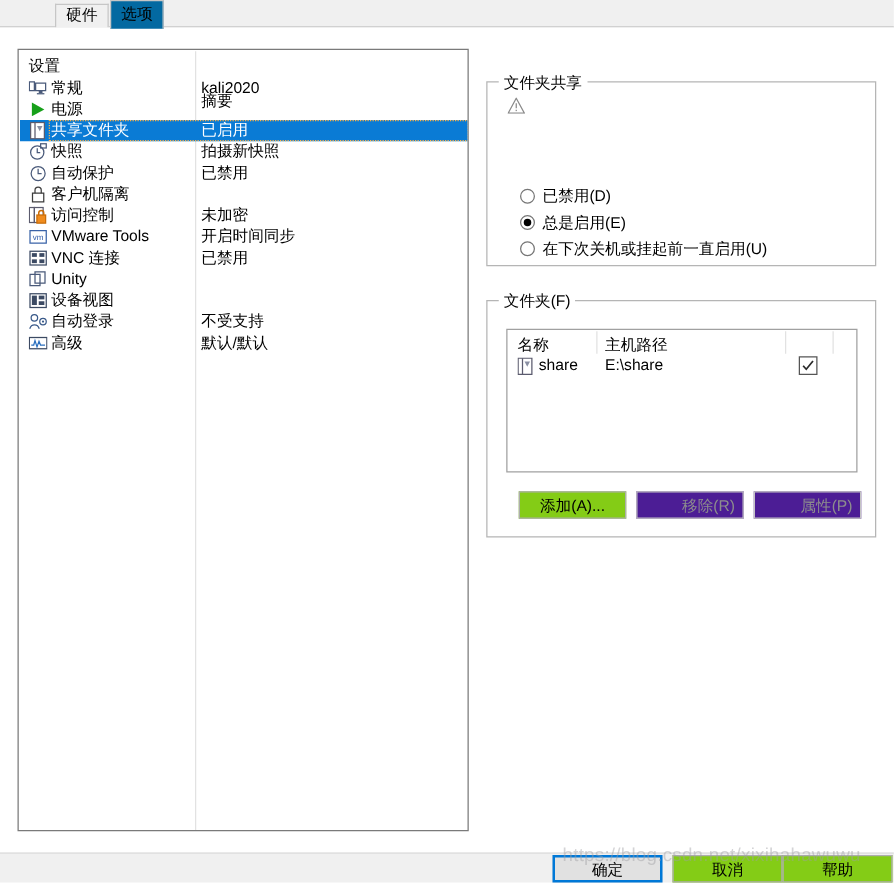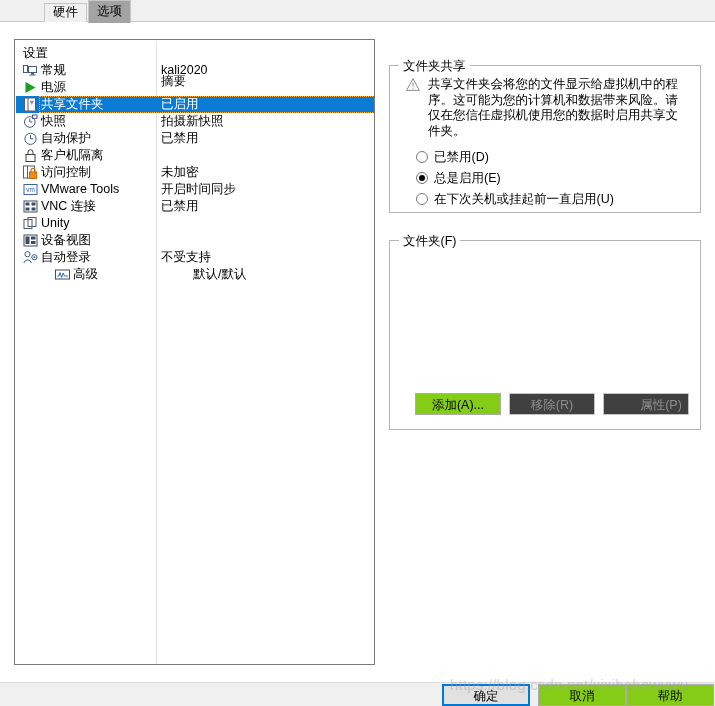--- a/index.html
+++ b/index.html
@@ -13,21 +13,21 @@
   
   #tabstrip{position:absolute;left:0;top:0;width:715px;height:22px;background:#f0f0f0;}
   #tabstrip .tabline{position:absolute;left:0;top:21px;width:715px;height:1px;background:#c6c6c6;}
   .tab{
     position:absolute;top:3px;height:19px;box-sizing:border-box;
     background:#f0f0f0;border:1px solid #c6c6c6;border-bottom:none;
     font-size:12.5px;color:#000;text-align:center;line-height:17px;
     padding:0 8px;
     margin-left:38px;
   }
-  .tab.selected{top:0;height:23px;line-height:21px;background:#a3a3a3;border-color:#c6c6c6;z-index:3;}
+  .tab.selected{top:0;height:23px;line-height:21px;background:#0369a1;border-color:#c6c6c6;z-index:3;}
   
   #content{position:absolute;left:0;top:22px;width:715px;height:660px;background:#ffffff;}
   
   #settings-list{
     position:absolute;left:14px;top:17px;width:361px;height:626px;
     background:#ffffff;border:1px solid #7a7a7a;box-sizing:border-box;overflow:hidden;
   }
   #col-divider{position:absolute;left:141px;top:1px;width:1px;height:624px;background:#e2e2e2;}
   .hdr{position:absolute;top:5px;font-size:12.5px;color:#000;}
   #hdr-settings{left:8px;}
@@ -68,21 +68,21 @@
   #frow .fpath{position:absolute;left:78px;top:1px;font-size:12.5px;color:#000;}
   #frow .fchk{position:absolute;left:233px;top:1px;width:15px;height:15px;border:1px solid #555;box-sizing:border-box;background:#fff;}
   #frow .fchk svg{position:absolute;left:1px;top:1px;}
   
   .btn{
     position:absolute;box-sizing:border-box;
     background:#84cc16;border:1px solid #adadad;
     font-size:12.5px;color:#000;text-align:center;
     font-family:"Liberation Sans","DejaVu Sans",sans-serif;
   }
-  .btn.disabled{color:#8d8d8d;background:#404040;border-color:#c4c4c4;}
+  .btn.disabled{color:#8d8d8d;background:#4c1d95;border-color:#c4c4c4;text-align:right;}
   .btn.default{border:2px solid #0078d7;background:#e1e1e1;}
   #btn-add{left:415px;top:371px;width:86px;height:22px;line-height:20px;}
   #btn-remove{left:509px;top:371px;width:86px;height:22px;line-height:20px;}
   #btn-props{left:603px;top:371px;width:86px;height:22px;line-height:20px;padding-left:36px;}
   
   #footer{position:absolute;left:0;top:682px;width:715px;height:24px;background:#f0f0f0;}
   #footer .sep{position:absolute;left:0;top:0;width:715px;height:1px;background:#dcdcdc;}
   #btn-ok{left:442px;top:684px;width:88px;height:22px;line-height:18px;}
   #btn-cancel{left:538px;top:684px;width:88px;height:22px;line-height:20px;}
   #btn-help{left:626px;top:684px;width:88px;height:22px;line-height:20px;}
@@ -216,62 +216,85 @@
         <div class="row" style="top: 209px;">
           <span class="ic"><svg width="15" height="15" viewBox="0 0 15 15">
               <circle cx="4.5" cy="4.2" r="2.6" fill="none" stroke="#3a5a8a" stroke-width="1"></circle>
               <path d="M0.8 13 A4 4.5 0 0 1 8.4 13" fill="none" stroke="#3a5a8a" stroke-width="1"></path>
               <circle cx="11.4" cy="7.2" r="2.6" fill="none" stroke="#3a5a8a" stroke-width="1"></circle>
               <circle cx="11.4" cy="7.2" r="0.9" fill="#3a5a8a"></circle>
             </svg></span>
           <span class="nm">自动登录</span>
           <span class="sm">不受支持</span>
         </div>
-        <div class="row" style="top: 226px; margin-left: 32px;">
+        <div class="row" style="top: 226px;">
           <span class="ic"><svg width="15" height="15" viewBox="0 0 15 15">
               <rect x="0.5" y="3" width="14" height="9" fill="none" stroke="#3c4a63" stroke-width="1"></rect>
               <path d="M2 9 L4 9 L5 5.5 L6.6 10.5 L8.2 6 L9.4 9 L13 9" fill="none" stroke="#2a6fbf" stroke-width="1"></path>
             </svg></span>
           <span class="nm">高级</span>
           <span class="sm">默认/默认</span>
         </div>
       </div>
   </div>
 
   <div class="group" id="grp-sharing">
     <div class="glabel">文件夹共享</div>
 
     <span id="warn-icon">
       <svg width="14" height="13" viewBox="0 0 14 13">
         <path d="M7 0.6 L13.4 12.4 L0.6 12.4 Z" fill="none" stroke="#8a8a8a" stroke-width="1"></path>
         <rect x="6.5" y="4.6" width="1" height="4" fill="#8a8a8a"></rect>
         <rect x="6.5" y="9.8" width="1" height="1.1" fill="#8a8a8a"></rect>
       </svg>
     </span>
-    <div id="warn-text">共享文件夹会将您的文件显示给虚拟机中的程序。这可能为您的计算机和数据带来风险。请仅在您信任虚拟机使用您的数据时启用共享文件夹。</div>
 
     <div class="radio-row" style="top:82px;">
       <span class="rb"></span>
       <span class="rlbl">已禁用(D)</span>
     </div>
     <div class="radio-row" style="top:103px;">
       <span class="rb">
           <span class="dot"></span>
         </span>
       <span class="rlbl">总是启用(E)</span>
     </div>
     <div class="radio-row" style="top:124px;">
       <span class="rb"></span>
       <span class="rlbl">在下次关机或挂起前一直启用(U)</span>
     </div>
   </div>
 
   <div class="group" id="grp-folders">
     <div class="glabel">文件夹(F)</div>
 
+    <div id="folders-table">
+      <div id="ft-div1"></div>
+      <div id="ft-div2"></div>
+      <div id="ft-div3"></div>
+      <div class="fth" id="fth-name">名称</div>
+      <div class="fth" id="fth-path">主机路径</div>
+
+      <div id="frow">
+        <span class="fic">
+          <svg width="13" height="14" viewBox="0 0 13 14">
+            <rect x="0.5" y="0.5" width="11" height="13" fill="#ffffff" stroke="#5b5b6e" stroke-width="1"></rect>
+            <path d="M4 0.5 L4 13.5" stroke="#5b5b6e" stroke-width="1"></path>
+            <path d="M5.6 3.2 L10 3.2 L7.8 7.4 Z" fill="#8a8fa3"></path>
+          </svg>
+        </span>
+        <span class="fnm">share</span>
+        <span class="fpath">E:\share</span>
+        <span class="fchk">
+          <svg width="11" height="11" viewBox="0 0 11 11">
+            <path d="M1.5 5.6 L4 8.4 L9.4 1.8" fill="none" stroke="#2b2b2b" stroke-width="1.4"></path>
+          </svg>
+        </span>
+      </div>
+    </div>
   </div>
 
   <button class="btn" id="btn-add">添加(A)...</button>
   <button class="btn disabled" id="btn-remove">移除(R)</button>
   <button class="btn disabled" id="btn-props">属性(P)</button>
 </div>
 
 <div id="footer">
   <div class="sep"></div>
 </div>

